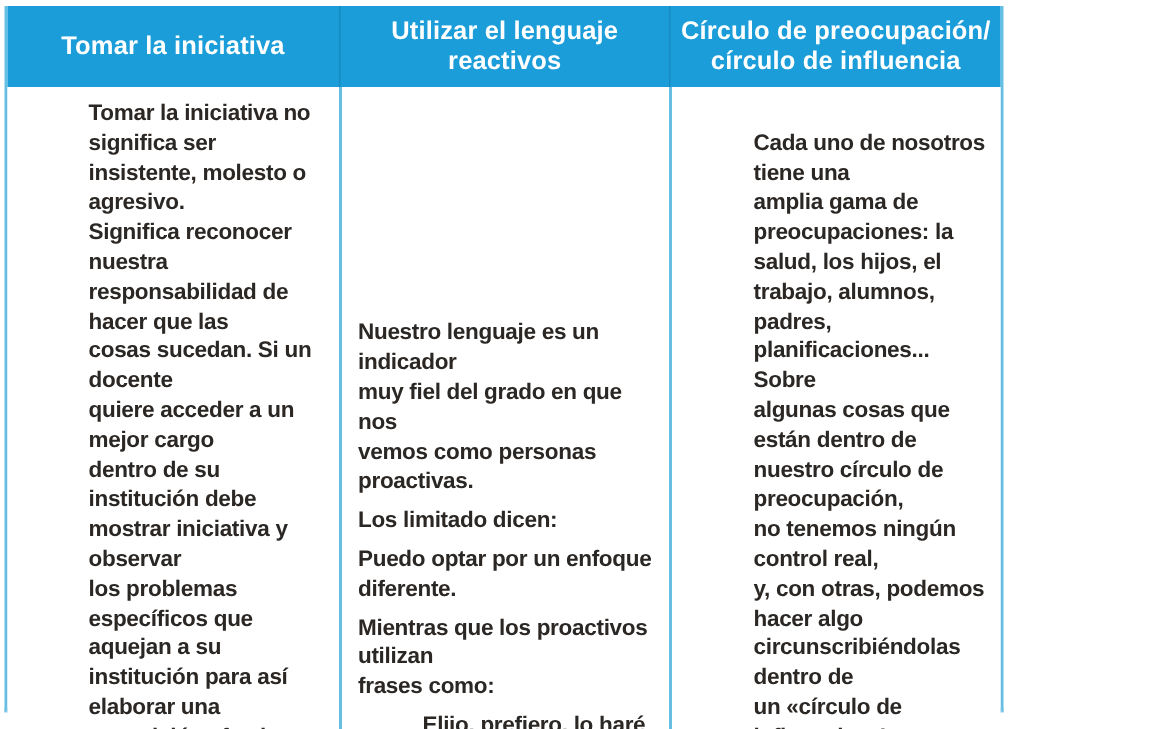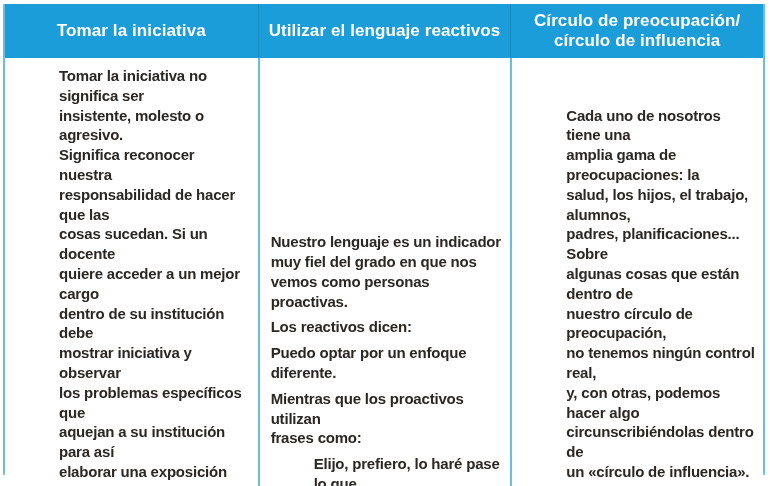--- a/index.html
+++ b/index.html
@@ -5,21 +5,21 @@
   * { margin: 0; padding: 0; box-sizing: border-box; }
   html, body {
     width: 770px; height: 486px;
     background: #ffffff;
     font-family: "Liberation Sans", "DejaVu Sans", sans-serif;
     overflow: hidden;
   }
   .table-wrap {
     position: absolute;
     left: 3px; top: 4px;
-    width: 762px; height: 471px;
+    width: 666px; height: 471px;
     border-left: 2px solid #66bfe3;
     border-right: 2px solid #66bfe3;
     border-bottom: 3px solid #8ccae5;
     display: grid;
     grid-template-rows: 54px 1fr;
   }
   .header-row {
     display: grid;
     grid-template-columns: 1fr 1fr 1fr;
     background: #1b9dd9;
@@ -91,21 +91,21 @@
 sus capacidades pueden ayudar
 a resolver las dificultades de la
 organización. Esto se llama «venta
 de la solución».</p>
     </div>
 
     <div class="cell">
       <p>Nuestro lenguaje es un indicador
 muy fiel del grado en que nos
 vemos como personas proactivas.</p>
-      <p>Los reactivos dicen:</p>
+      <p>Los limitado dicen:</p>
       <p>Puedo optar por un enfoque
 diferente.</p>
       <p>Mientras que los proactivos utilizan
 frases como:</p>
       <p>Elijo, prefiero, lo haré pase lo que
 pase.</p>
     </div>
 
     <div class="cell">
       <p>Cada uno de nosotros tiene una

